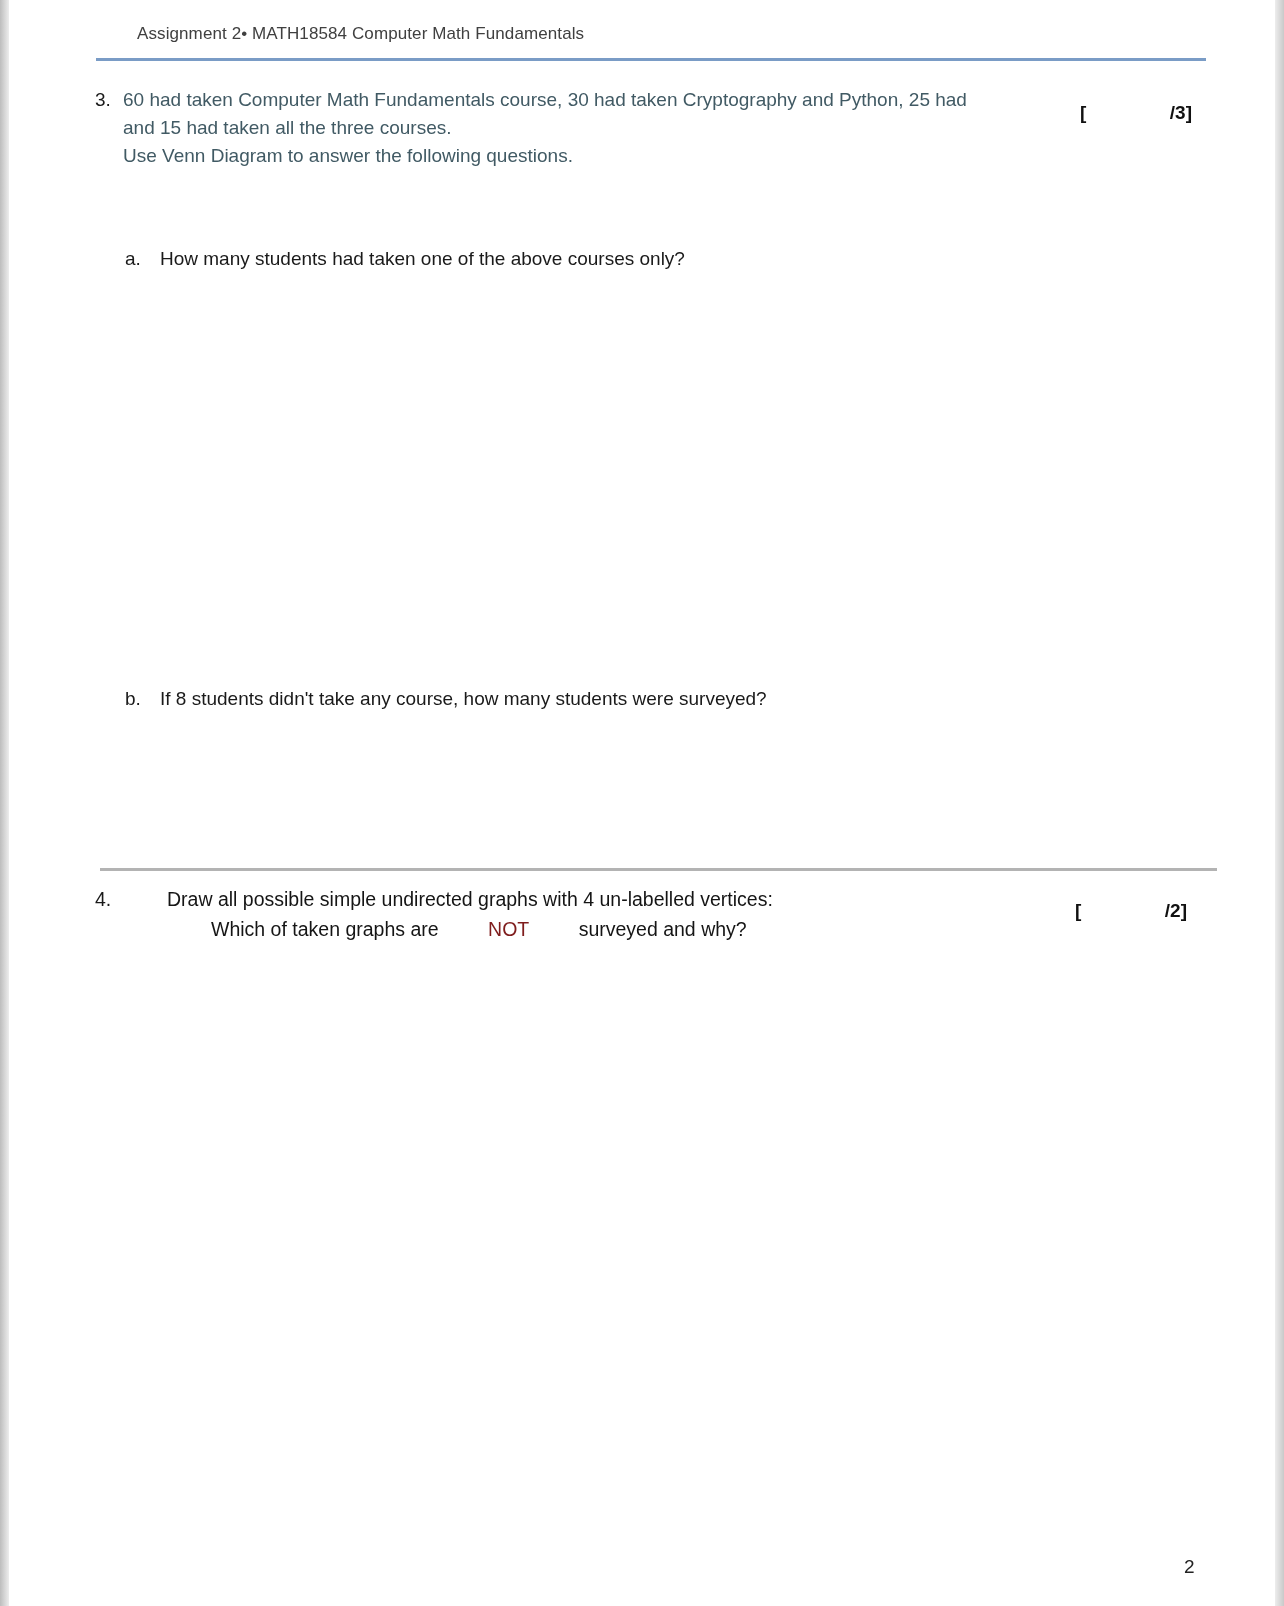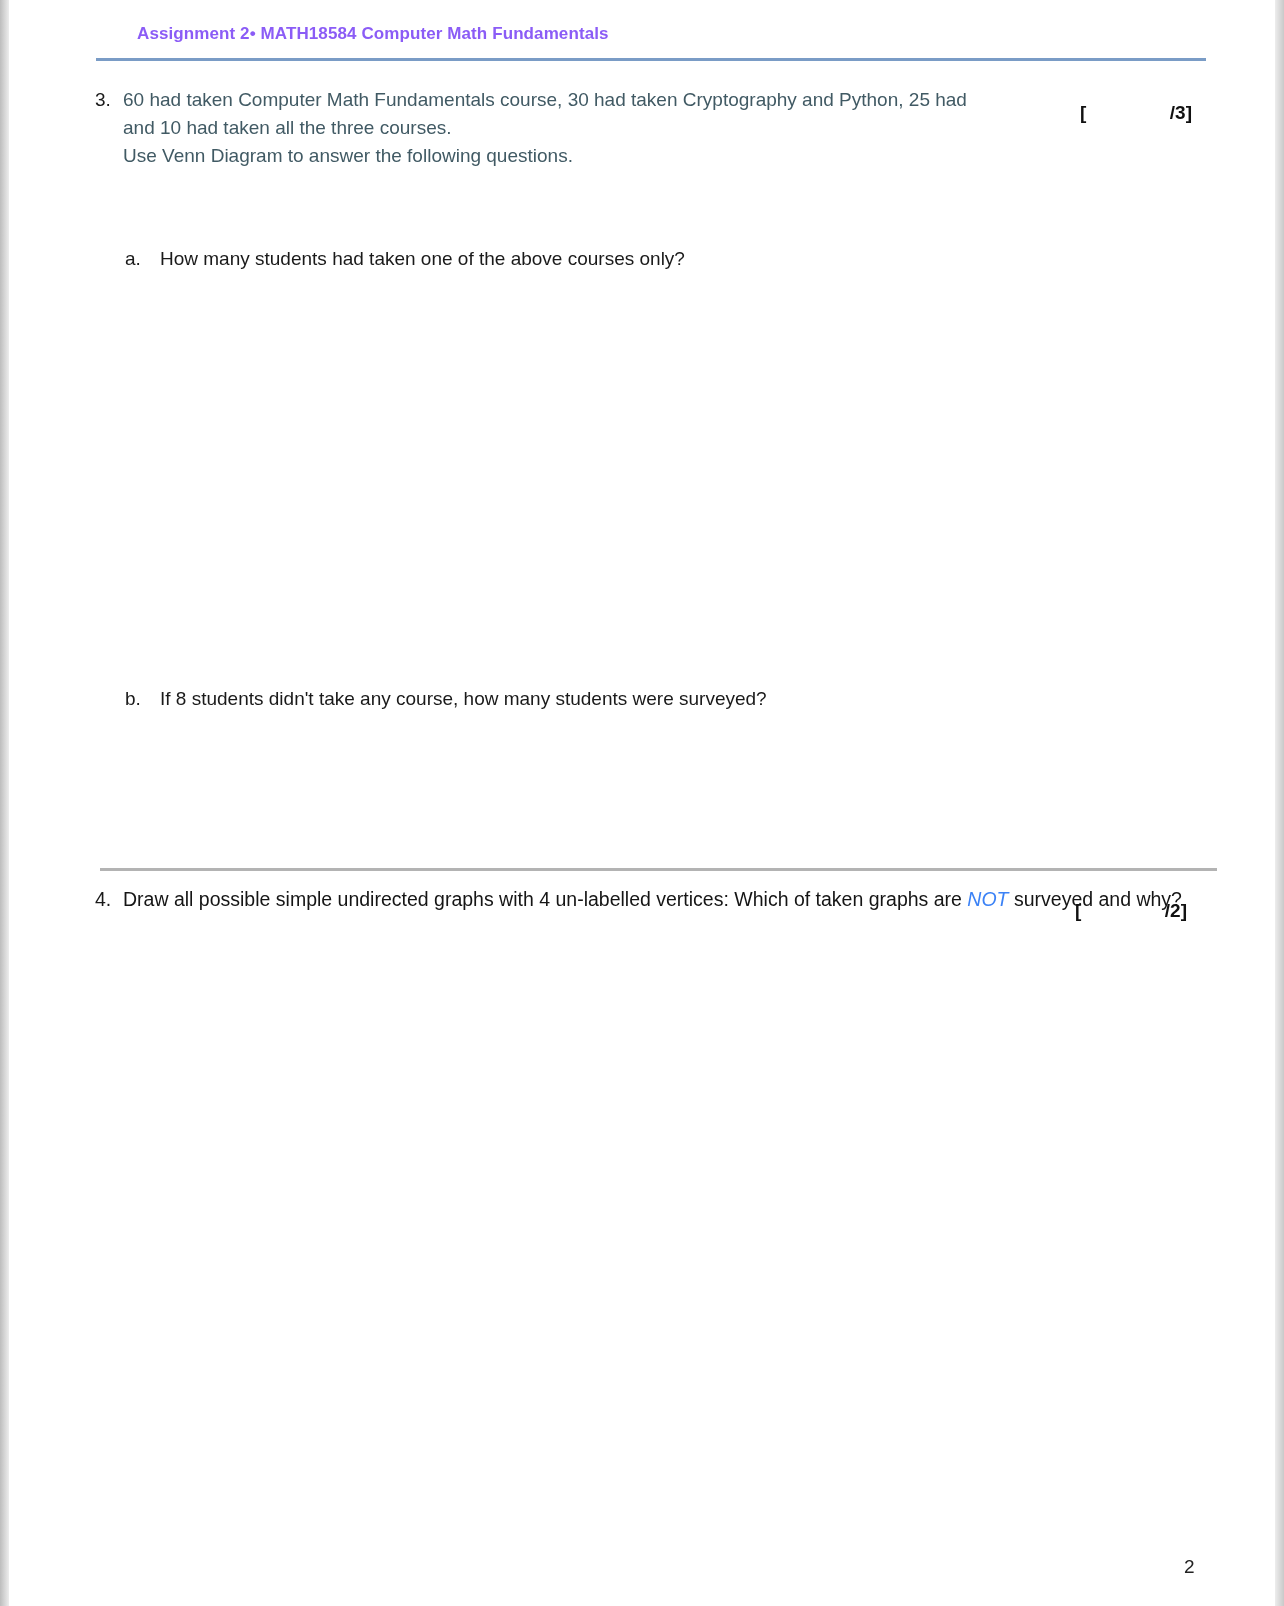--- a/index.html
+++ b/index.html
@@ -14,21 +14,21 @@
   .edge-left {
     position: absolute; left: 0; top: 0; width: 9px; height: 100%;
     background: linear-gradient(to right, #bdbdbd, #ededed);
   }
   .edge-right {
     position: absolute; right: 0; top: 0; width: 9px; height: 100%;
     background: linear-gradient(to left, #c9c9c9, #ededed);
   }
   .header-title {
     position: absolute; left: 137px; top: 24px;
-    font-size: 17px; font-weight: bold; color: #8b5cf6;
+    font-size: 17px; font-weight: normal; color: #404040;
     letter-spacing: 0.1px;
   }
   .header-rule {
     position: absolute; left: 96px; top: 58px;
     width: 1110px; height: 3px; background: #7a9cc6;
   }
   .q3 {
     position: absolute; left: 95px; top: 86px;
     font-size: 19px; line-height: 28px; color: #415a64;
     display: flex;
@@ -54,43 +54,43 @@
   .part-b { top: 688px; }
   .divider {
     position: absolute; left: 100px; top: 868px;
     width: 1117px; height: 3px; background: #b3b3b3;
   }
   .q4 {
     position: absolute; left: 95px; top: 884px;
     font-size: 19.5px; line-height: 30px; color: #151515;
     display: flex;
   }
-  .q4 .q-body span { display: inline; white-space: nowrap; }
+  .q4 .q-body span { display: inline; white-space: nowrap; margin-left: 44px; }
   .q4 .q-line { display: block; white-space: nowrap; }
-  .not-red { color: #3b82f6; font-style: italic; }
+  .not-red { color: #7f1d1d; }
   .page-number {
     position: absolute; left: 1184px; top: 1556px;
     font-size: 19px; color: #222222;
   }
 </style>
 </head>
 <body>
 
 <div class="canvas">
   <div class="edge-left"></div>
   <div class="edge-right"></div>
 
   <div class="header-title">Assignment 2• MATH18584 Computer Math Fundamentals</div>
   <div class="header-rule"></div>
 
   <div class="q3">
     <div class="q-num">3.</div>
     <div class="q-body">
       <span>60 had taken Computer Math Fundamentals course, 30 had taken Cryptography and Python, 25 had</span>
-      <span>and 10 had taken all the three courses.</span>
+      <span>and 15 had taken all the three courses.</span>
       <span class="q3-instruction">Use Venn Diagram to answer the following questions.</span>
     </div>
   </div>
 
   <div class="marks marks-q3">
     <span>[</span>
     <span>/3]</span>
   </div>
 
   <div class="part part-a">

